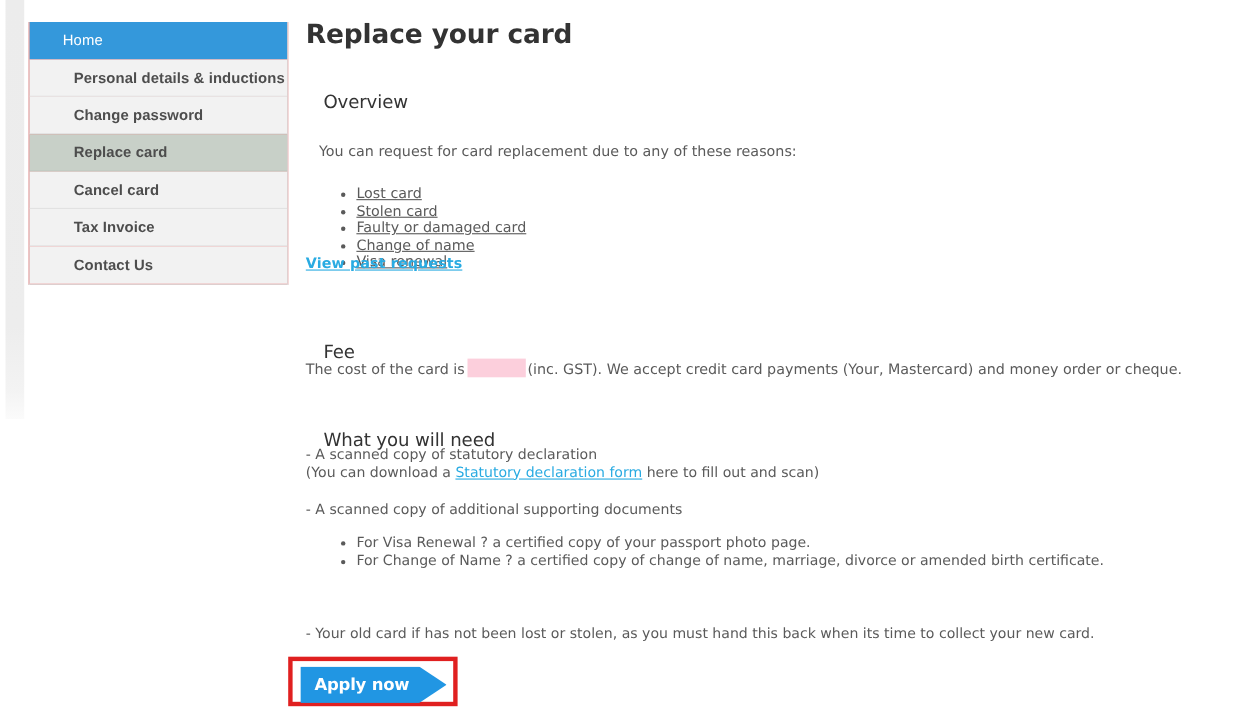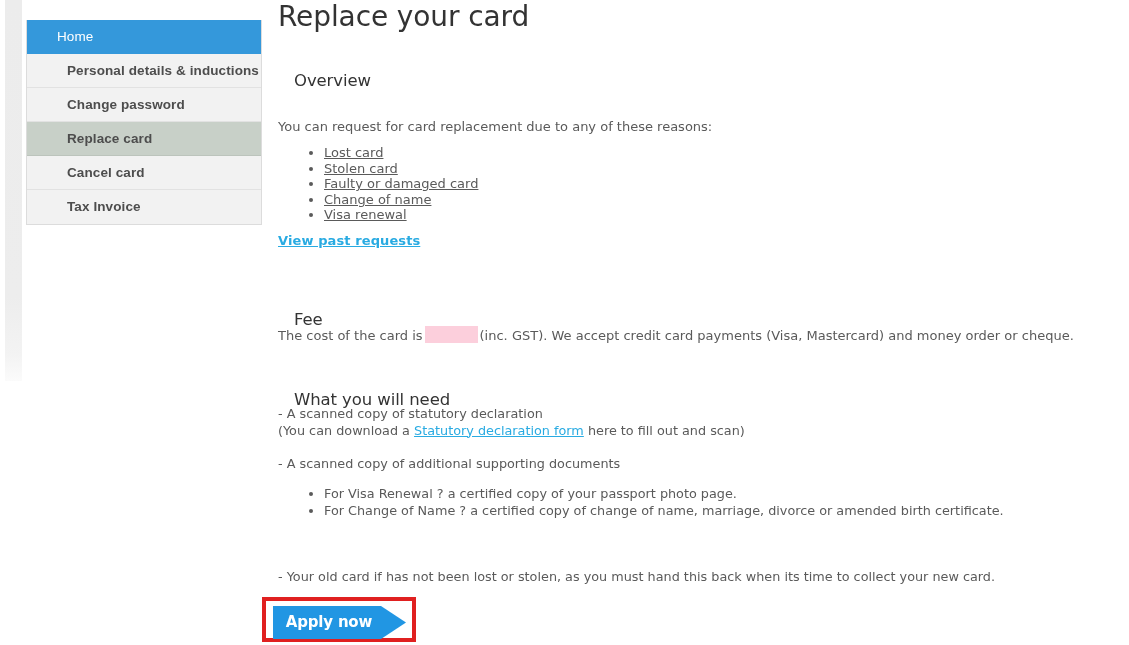--- a/index.html
+++ b/index.html
@@ -69,42 +69,43 @@
 
   
   #content {
     position: absolute;
     left: 278px;
     top: 0px;
     width: 840px;
   }
   h1.page-title {
     font-family: "DejaVu Sans", sans-serif;
-    font-size: 28px;
-    font-weight: normal;
+    font-size: 24px;
+    font-weight: bold;
     color: #333333;
     margin: 0;
+    padding-top: 17px;
     letter-spacing: -0.1px;
   }
   h2.section-title {
     font-family: "DejaVu Sans", sans-serif;
     font-size: 16.5px;
     font-weight: normal;
     color: #333333;
     margin: 16px;
     letter-spacing: -0.1px;
   }
   #overview-title { padding-top: 22px; }
   #fee-title { position: absolute; left: 0; top: 294px; }
   #need-title { position: absolute; left: 0; top: 374px; }
 
   p.body-text {
     font-size: 13px;
     color: #5a5a5a;
-    margin: 0;
+    margin: 12px;
     line-height: 16px;
   }
   #overview-intro { padding-top: 13px; }
 
   ul.reasons {
     margin: 0;
     padding: 0 0 0 46px;
     list-style: disc;
     padding-top: 10px;
   }
@@ -235,20 +236,23 @@
   </div>
   <div class="nav-item active">
     <span>Replace card</span>
   </div>
   <div class="nav-item">
     <span>Cancel card</span>
   </div>
   <div class="nav-item">
     <span>Tax Invoice</span>
   </div>
+  <div class="nav-item">
+    <span>Contact Us</span>
+  </div>
 </div>
 
 <div id="content">
 
   <h1 class="page-title">Replace your card</h1>
 
   <h2 class="section-title" id="overview-title">Overview</h2>
 
   <p class="body-text" id="overview-intro">You can request for card replacement due to any of these reasons:</p>
 
@@ -258,21 +262,21 @@
     <li>Faulty or damaged card</li>
     <li>Change of name</li>
     <li>Visa renewal</li>
   </ul>
 
   <a href="#" id="past-requests-link">View past requests</a>
 
   <h2 class="section-title" id="fee-title">Fee</h2>
 
   <div id="fee-text">
-    <span>The cost of the card is</span><span class="redaction"></span><span>(inc. GST). We accept credit card payments (Visa, Mastercard) and money order or cheque.</span>
+    <span>The cost of the card is</span><span class="redaction"></span><span>(inc. GST). We accept credit card payments (Your, Mastercard) and money order or cheque.</span>
   </div>
 
   <h2 class="section-title" id="need-title">What you will need</h2>
 
   <div id="need-block">
     <p>- A scanned copy of statutory declaration</p>
     <p><span>(You can download a </span><a href="#" class="inline-link">Statutory declaration form</a><span> here to fill out and scan)</span></p>
 
     <div class="gap-md"></div>
 

